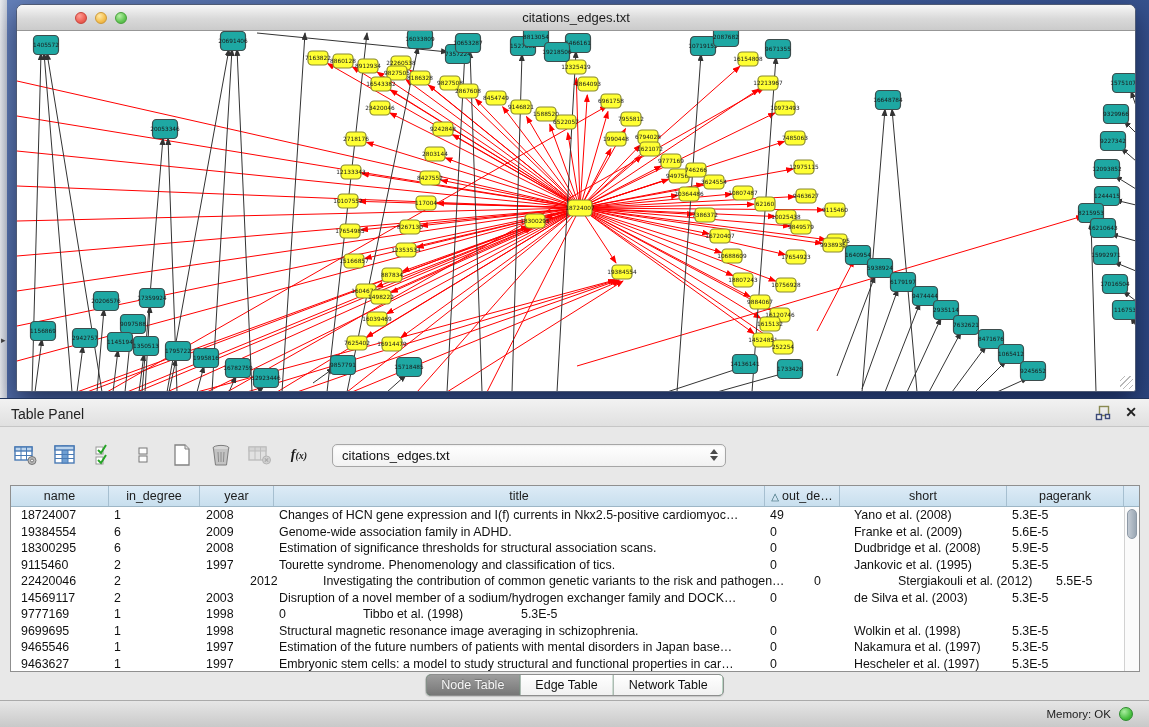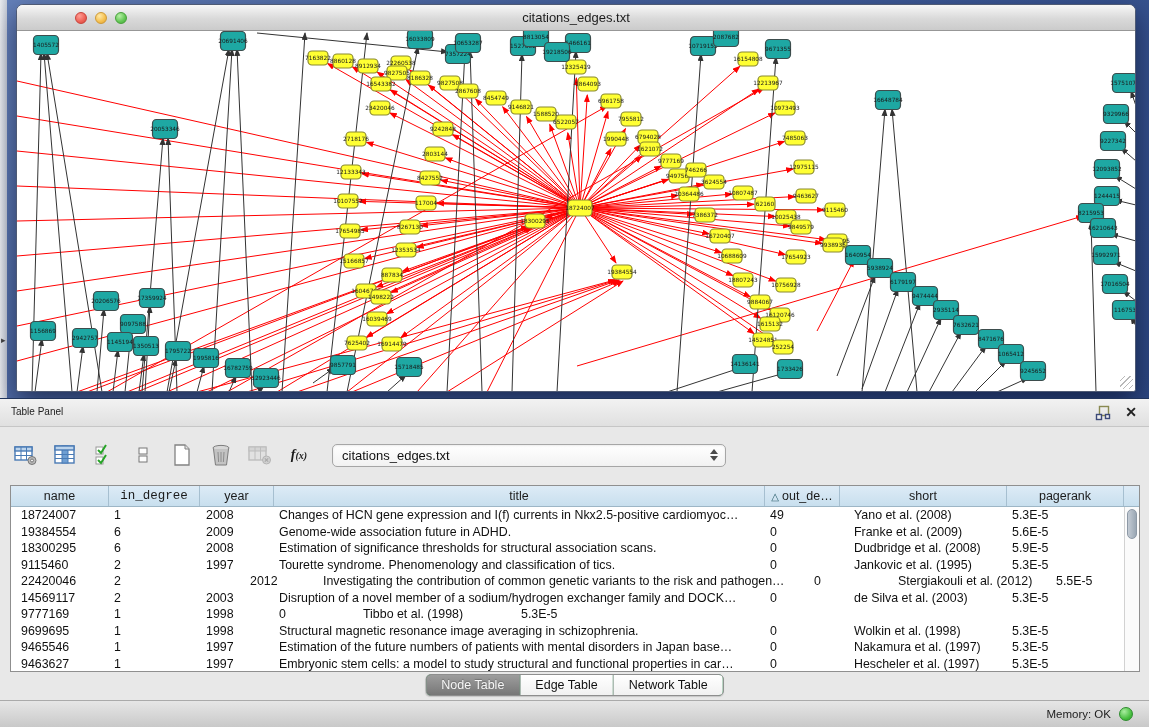--- a/index.html
+++ b/index.html
@@ -31,21 +31,21 @@
     border-radius:0 0 2px 2px;}
   .grip{position:absolute;right:2px;bottom:2px;width:13px;height:13px;
     background:repeating-linear-gradient(135deg,transparent 0 3px,#b9b9b9 3px 4px);}
   svg text{font-family:"DejaVu Sans",sans-serif;}
 
   
   .panel{position:absolute;left:0;top:398px;width:1149px;height:329px;background:#e8e8e8;
     border-top:1px solid #20345c;}
   .panel-hd{position:absolute;left:0;top:0;right:0;height:28px;
     background:linear-gradient(#f2f2f2,#e0e0e0);border-bottom:1px solid #c6c6c6;}
-  .panel-hd .pt{position:absolute;left:11px;top:7px;font-size:10px;color:#222;}
+  .panel-hd .pt{position:absolute;left:11px;top:7px;font-size:14px;color:#222;}
   .float-btn{position:absolute;right:38px;top:6px;width:16px;height:16px;}
   .close-btn{position:absolute;right:12px;top:5px;font-size:14px;font-weight:bold;color:#222;line-height:16px;}
 
   .toolbar{position:absolute;left:14px;top:38px;height:36px;display:flex;align-items:center;gap:15px;}
   .tool{width:24px;height:24px;display:flex;align-items:center;justify-content:center;}
   .fx{font-family:"Liberation Serif",serif;font-style:italic;font-size:14px;color:#1a1a1a;font-weight:bold;}
   .fx small{font-size:10px;}
   .combo{position:relative;margin-left:6px;width:394px;height:23px;border:1px solid #a6a6a6;border-radius:5px;
     background:linear-gradient(#ffffff,#f2f2f2);box-shadow:inset 0 1px 2px rgba(0,0,0,.08);
     font-size:13px;color:#111;line-height:21px;padding-left:9px;}
@@ -820,42 +820,42 @@
         <span class="steppers">
             <i class="up"></i>
             <i class="dn"></i>
           </span>
       </div>
     </div>
 
     <div class="tablebox">
       <div class="thead">
           <div class="th" style="width: 98px;">name</div>
-          <div class="th" style="width: 91px; font-family: Liberation Mono, monospace;">in_degree</div>
+          <div class="th" style="width: 91px;">in_degree</div>
           <div class="th" style="width: 74px;">year</div>
           <div class="th" style="width: 491px;">title</div>
           <div class="th" style="width: 75px;"><span class="tri">△</span>out_de…</div>
           <div class="th" style="width: 167px;">short</div>
           <div class="th" style="width: 117px;">pagerank</div>
         </div>
       <div>
           <div class="trow">
             <div class="td" style="width: 98px; padding-left: 10px;">18724007</div>
             <div class="td" style="width: 91px; padding-left: 5px;">1</div>
             <div class="td" style="width: 74px; padding-left: 6px;">2008</div>
             <div class="td" style="width: 491px; padding-left: 5px;">Changes of HCN gene expression and I(f) currents in Nkx2.5-positive cardiomyoc…</div>
             <div class="td" style="width: 75px; padding-left: 5px;">49</div>
             <div class="td" style="width: 167px; padding-left: 14px;">Yano et al. (2008)</div>
             <div class="td" style="width: 117px; padding-left: 5px;">5.3E-5</div>
           </div>
           <div class="trow">
             <div class="td" style="width: 98px; padding-left: 10px;">19384554</div>
             <div class="td" style="width: 91px; padding-left: 5px;">6</div>
             <div class="td" style="width: 74px; padding-left: 6px;">2009</div>
-            <div class="td" style="width: 491px; padding-left: 5px;">Genome-wide association future in ADHD.</div>
+            <div class="td" style="width: 491px; padding-left: 5px;">Genome-wide association family in ADHD.</div>
             <div class="td" style="width: 75px; padding-left: 5px;">0</div>
             <div class="td" style="width: 167px; padding-left: 14px;">Franke et al. (2009)</div>
             <div class="td" style="width: 117px; padding-left: 5px;">5.6E-5</div>
           </div>
           <div class="trow">
             <div class="td" style="width: 98px; padding-left: 10px;">18300295</div>
             <div class="td" style="width: 91px; padding-left: 5px;">6</div>
             <div class="td" style="width: 74px; padding-left: 6px;">2008</div>
             <div class="td" style="width: 491px; padding-left: 5px;">Estimation of significance thresholds for structural association scans.</div>
             <div class="td" style="width: 75px; padding-left: 5px;">0</div>

